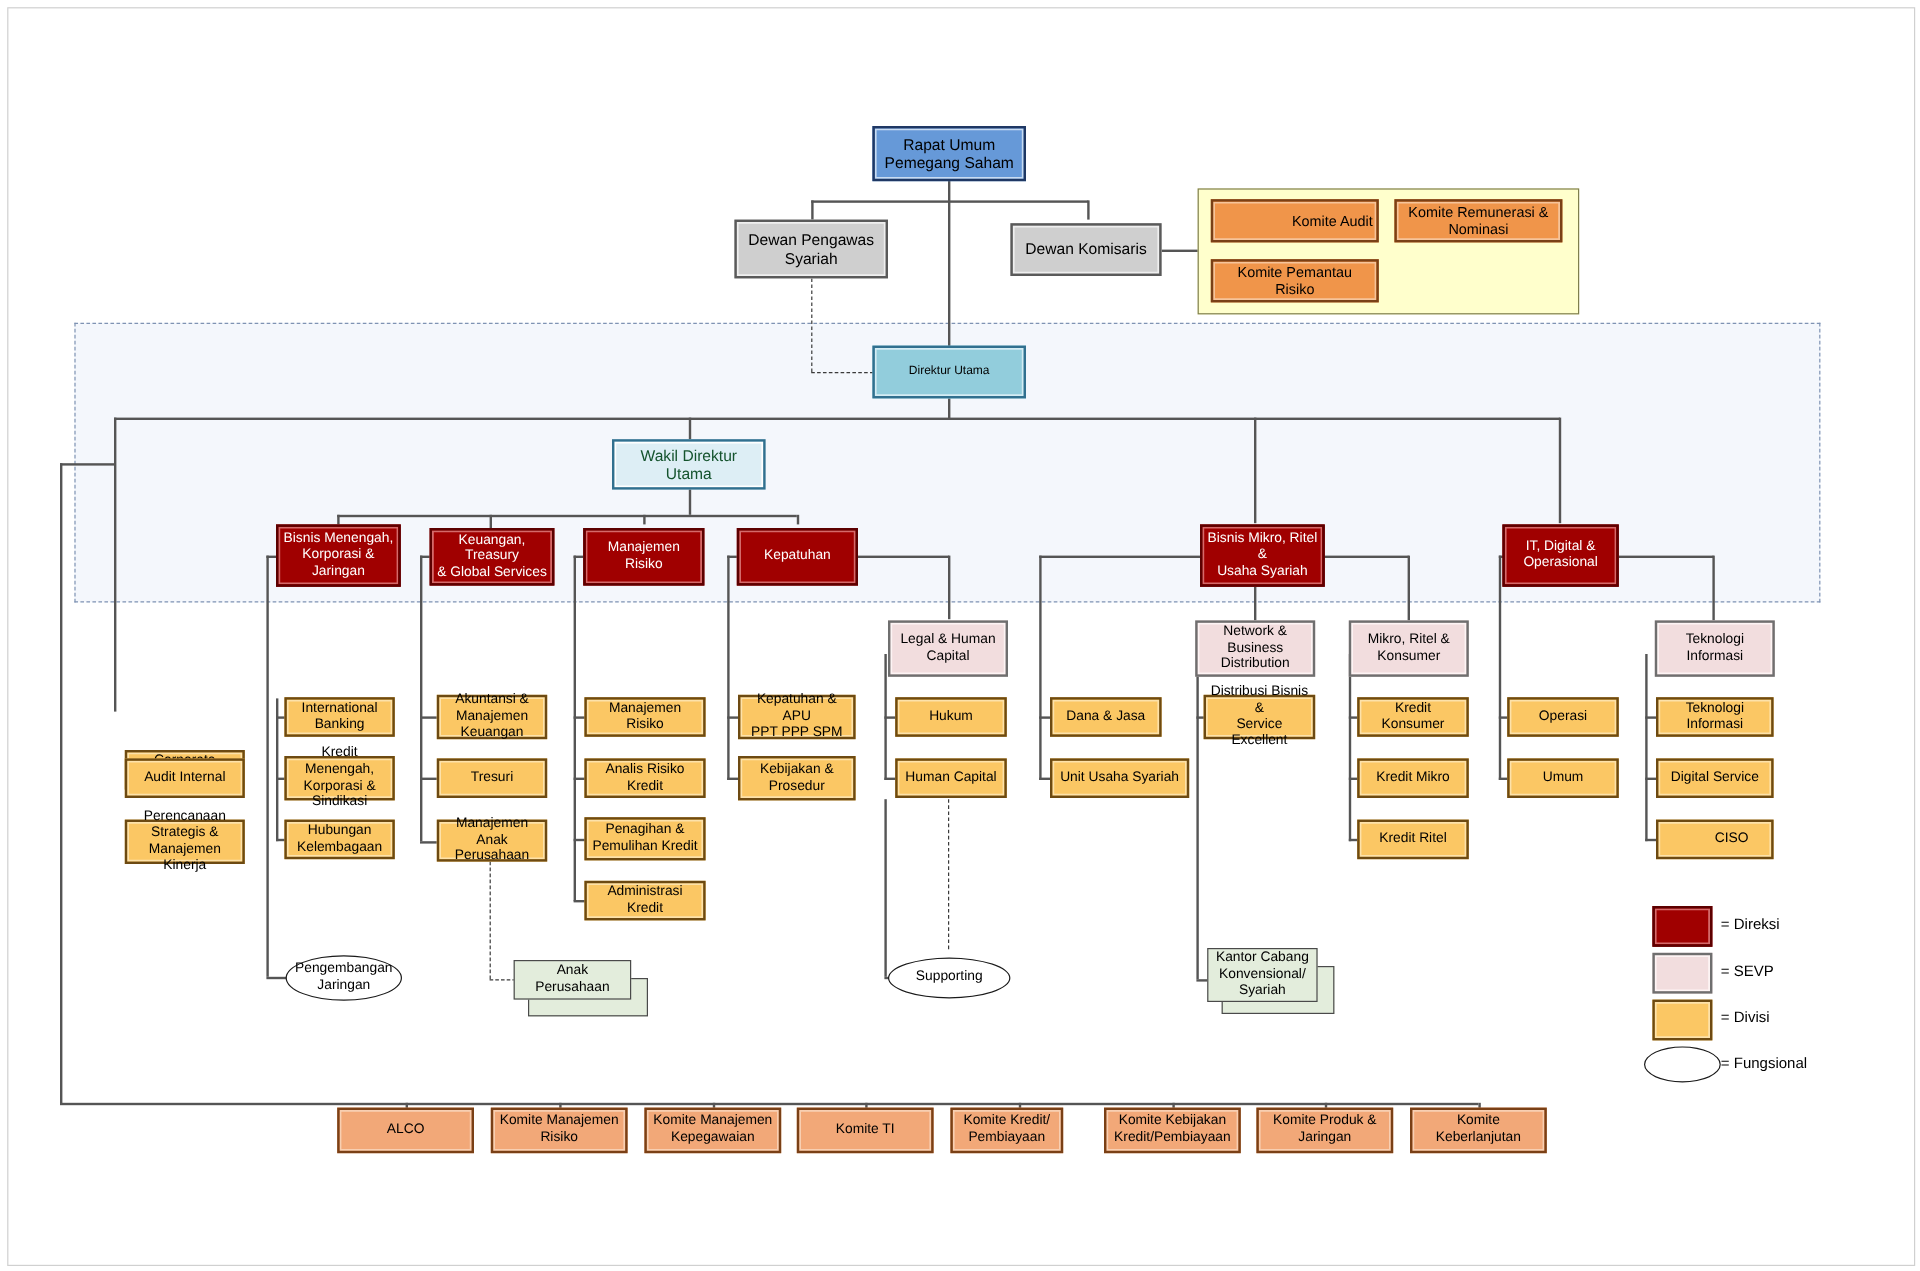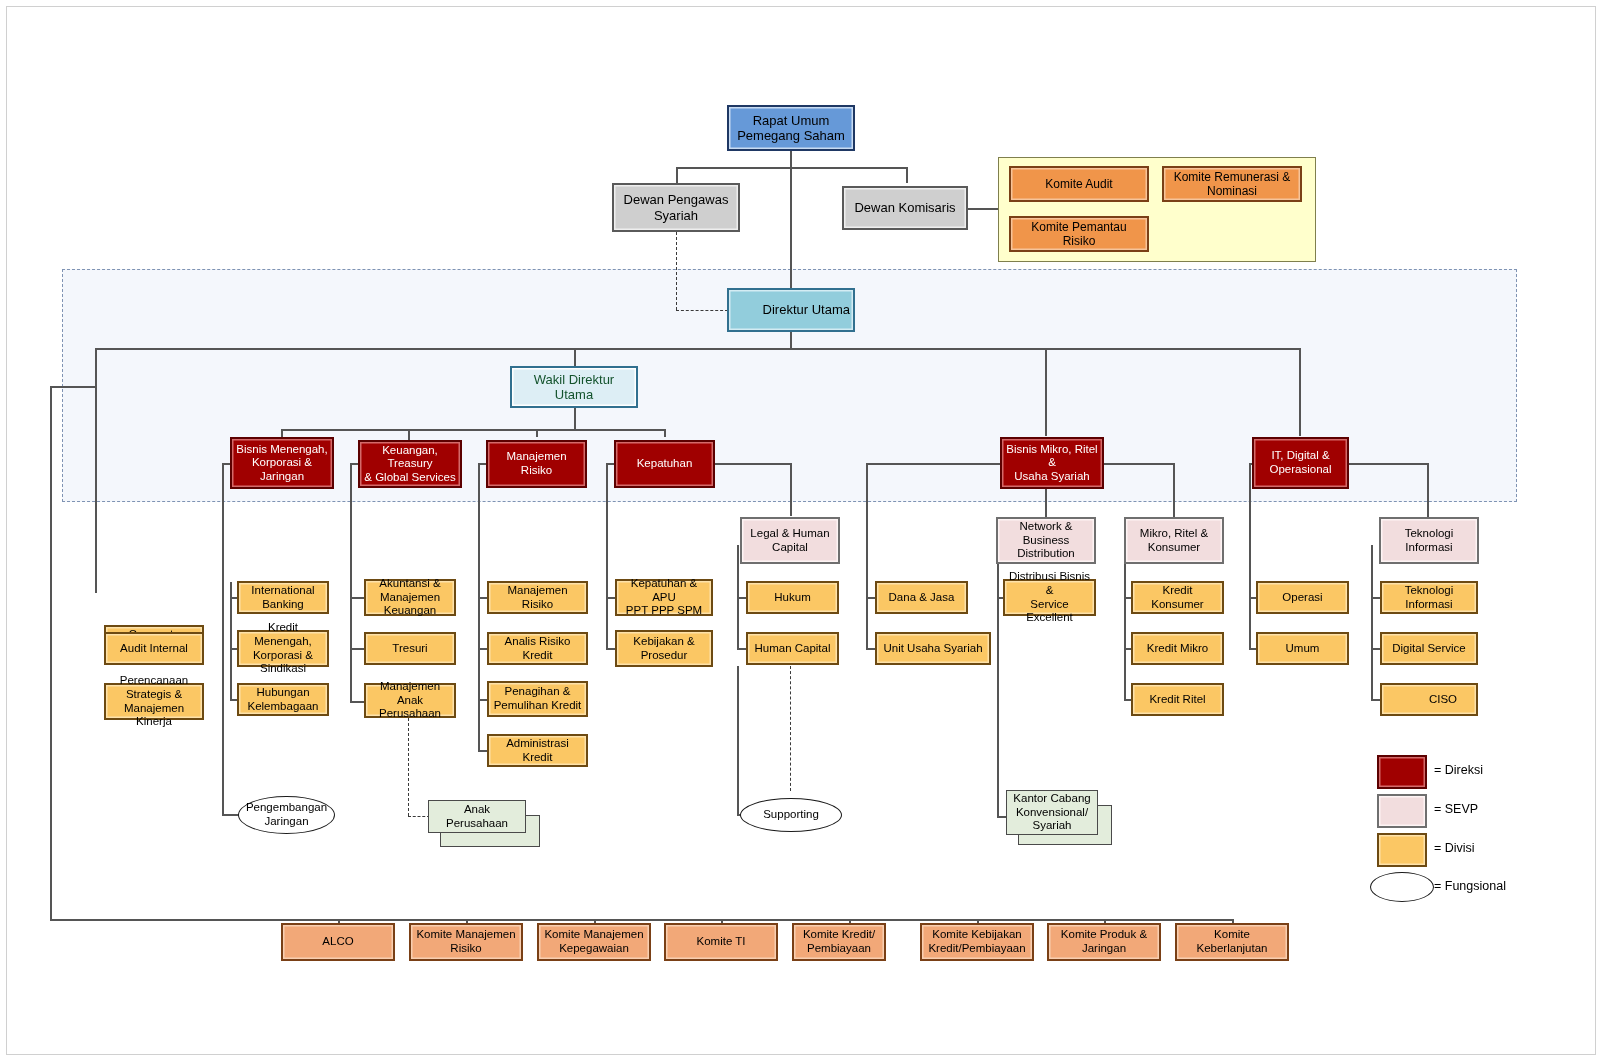--- a/index.html
+++ b/index.html
@@ -10,22 +10,22 @@
         justify-content:center;text-align:center;line-height:1.18;z-index:5;}
   .node span{display:block;padding:0 3px;}
 
   .rups{background:#6699d8;border:2px solid #1f3864;color:#000;font-size:13px;
         box-shadow:0 0 0 1.5px #c9dcf2 inset;}
   .board{background:#cfcfcf;border:2px solid #5a5a5a;color:#000;font-size:13px;
         box-shadow:0 0 0 1.5px #efefef inset;}
   .komite-area{background:#ffffcc;border:1px solid #7f7f4d;}
   .komite{background:#f0954a;border:2px solid #7a4016;color:#000;font-size:12px;
         box-shadow:0 0 0 1.5px #f6c49a inset;}
-  .dirut{background:#92cddc;border:2px solid #31708f;color:#000;font-size:13px;
-        box-shadow:0 0 0 1.5px #d4ecf3 inset;justify-content:flex-end;}
+  .dirut{background:#92cddc;border:2px solid #31708f;color:#000;font-size:10px;
+        box-shadow:0 0 0 1.5px #d4ecf3 inset;}
   .wadirut{background:#ddeef5;border:2px solid #31708f;color:#14532d;font-size:13px;
         box-shadow:0 0 0 1.5px #ffffff inset;}
   .direksi{background:#a00000;border:2px solid #5c0000;color:#ffffff;font-size:11.5px;
         box-shadow:0 0 0 1.5px #d46a6a inset;}
   .sevp{background:#f2ddde;border:2px solid #6f6f6f;color:#000;font-size:11.5px;
         box-shadow:0 0 0 1.5px #fdf4f4 inset;}
   .divisi{background:#fbc764;border:2px solid #6d4a12;color:#000;font-size:11.5px;
         box-shadow:0 0 0 1.5px #fde2aa inset;}
   .fungsional{background:#ffffff;border:1.6px solid #1a1a1a;border-radius:50%;
         color:#000;font-size:11.5px;}
@@ -181,21 +181,21 @@
   <div class="node board" style="left:612px;top:183px;width:128px;height:49px;">
     <span>Dewan Pengawas<br>Syariah</span>
     </div>
 
   <div class="node board" style="left:842px;top:186px;width:126px;height:44px;">
     <span>Dewan Komisaris</span>
     </div>
 
   <div class="komite-area" style="position:absolute;left:998px;top:157px;width:316px;height:103px;z-index:2;"></div>
 
-  <div class="node komite" style="left:1009px;top:166px;width:140px;height:36px;z-index:6;">
+  <div class="node komite" style="left:1009px;top:166px;width:140px;height:36px;z-index:6;justify-content:flex-end;">
     <span>Komite Audit</span>
     </div>
 
   <div class="node komite" style="left:1162px;top:166px;width:140px;height:36px;z-index:6;">
     <span>Komite Remunerasi &amp;<br>Nominasi</span>
     </div>
 
   <div class="node komite" style="left:1009px;top:216px;width:140px;height:36px;z-index:6;">
     <span>Komite Pemantau Risiko</span>
     </div>

